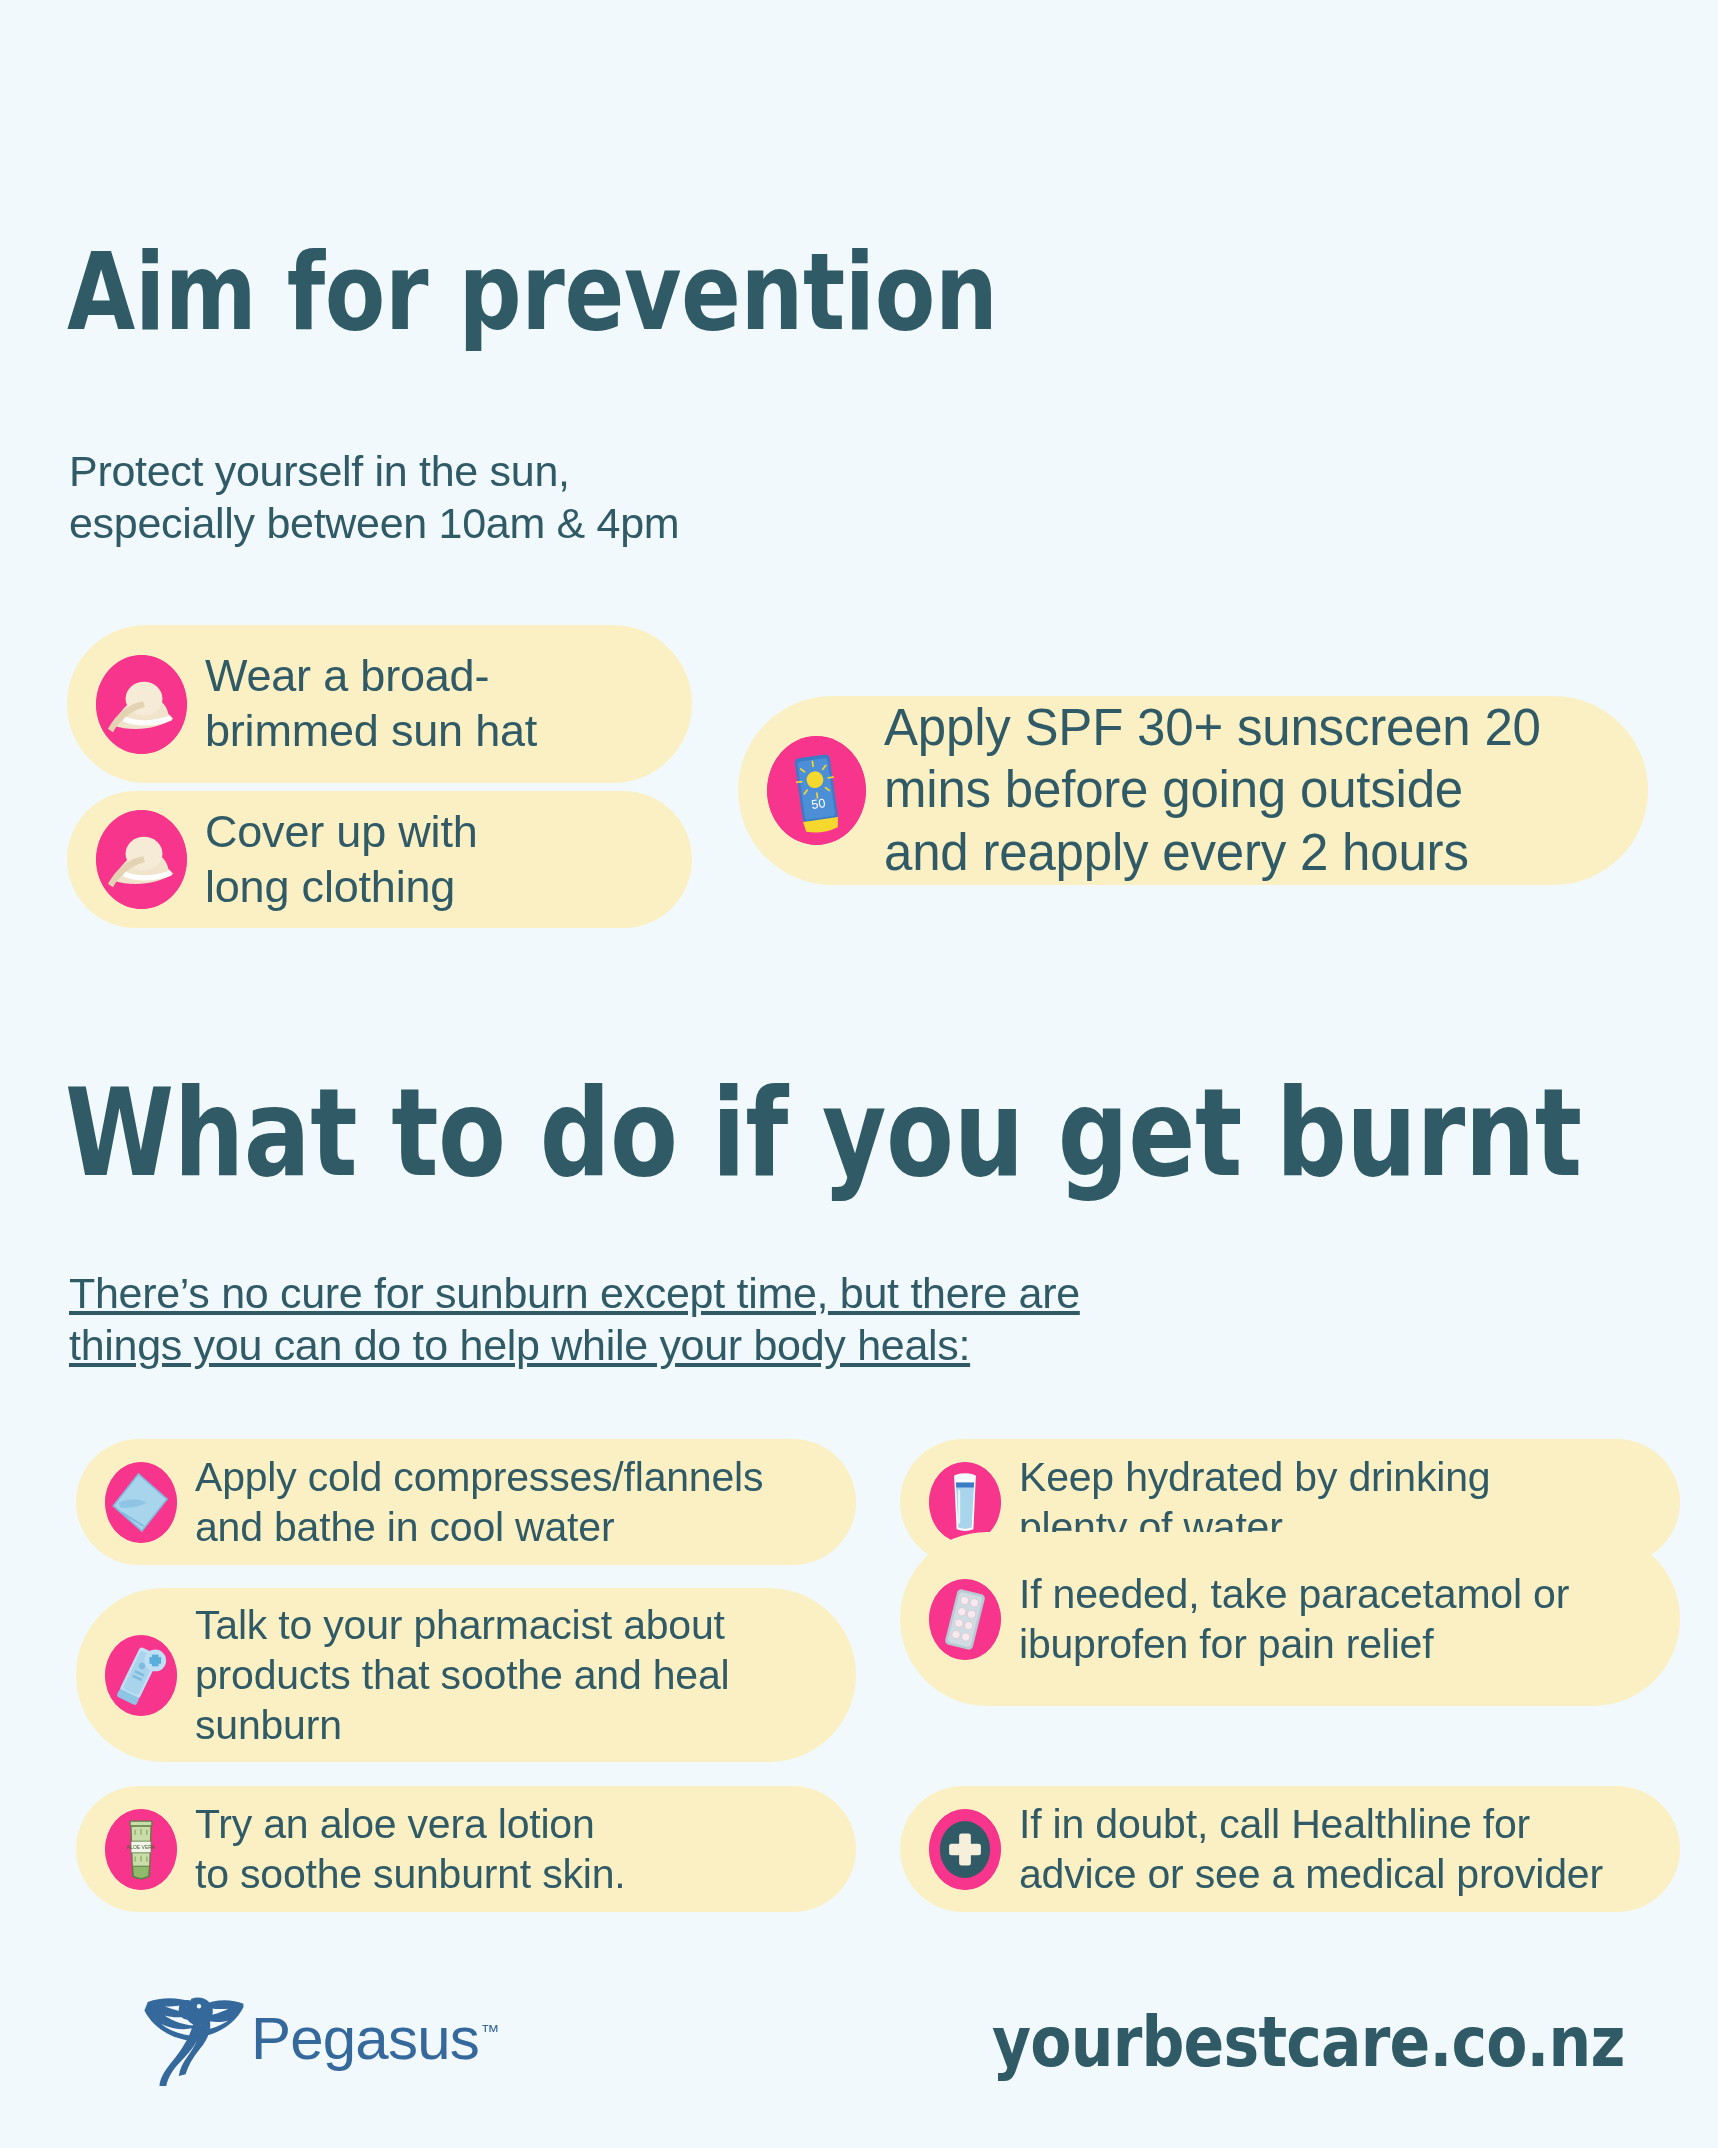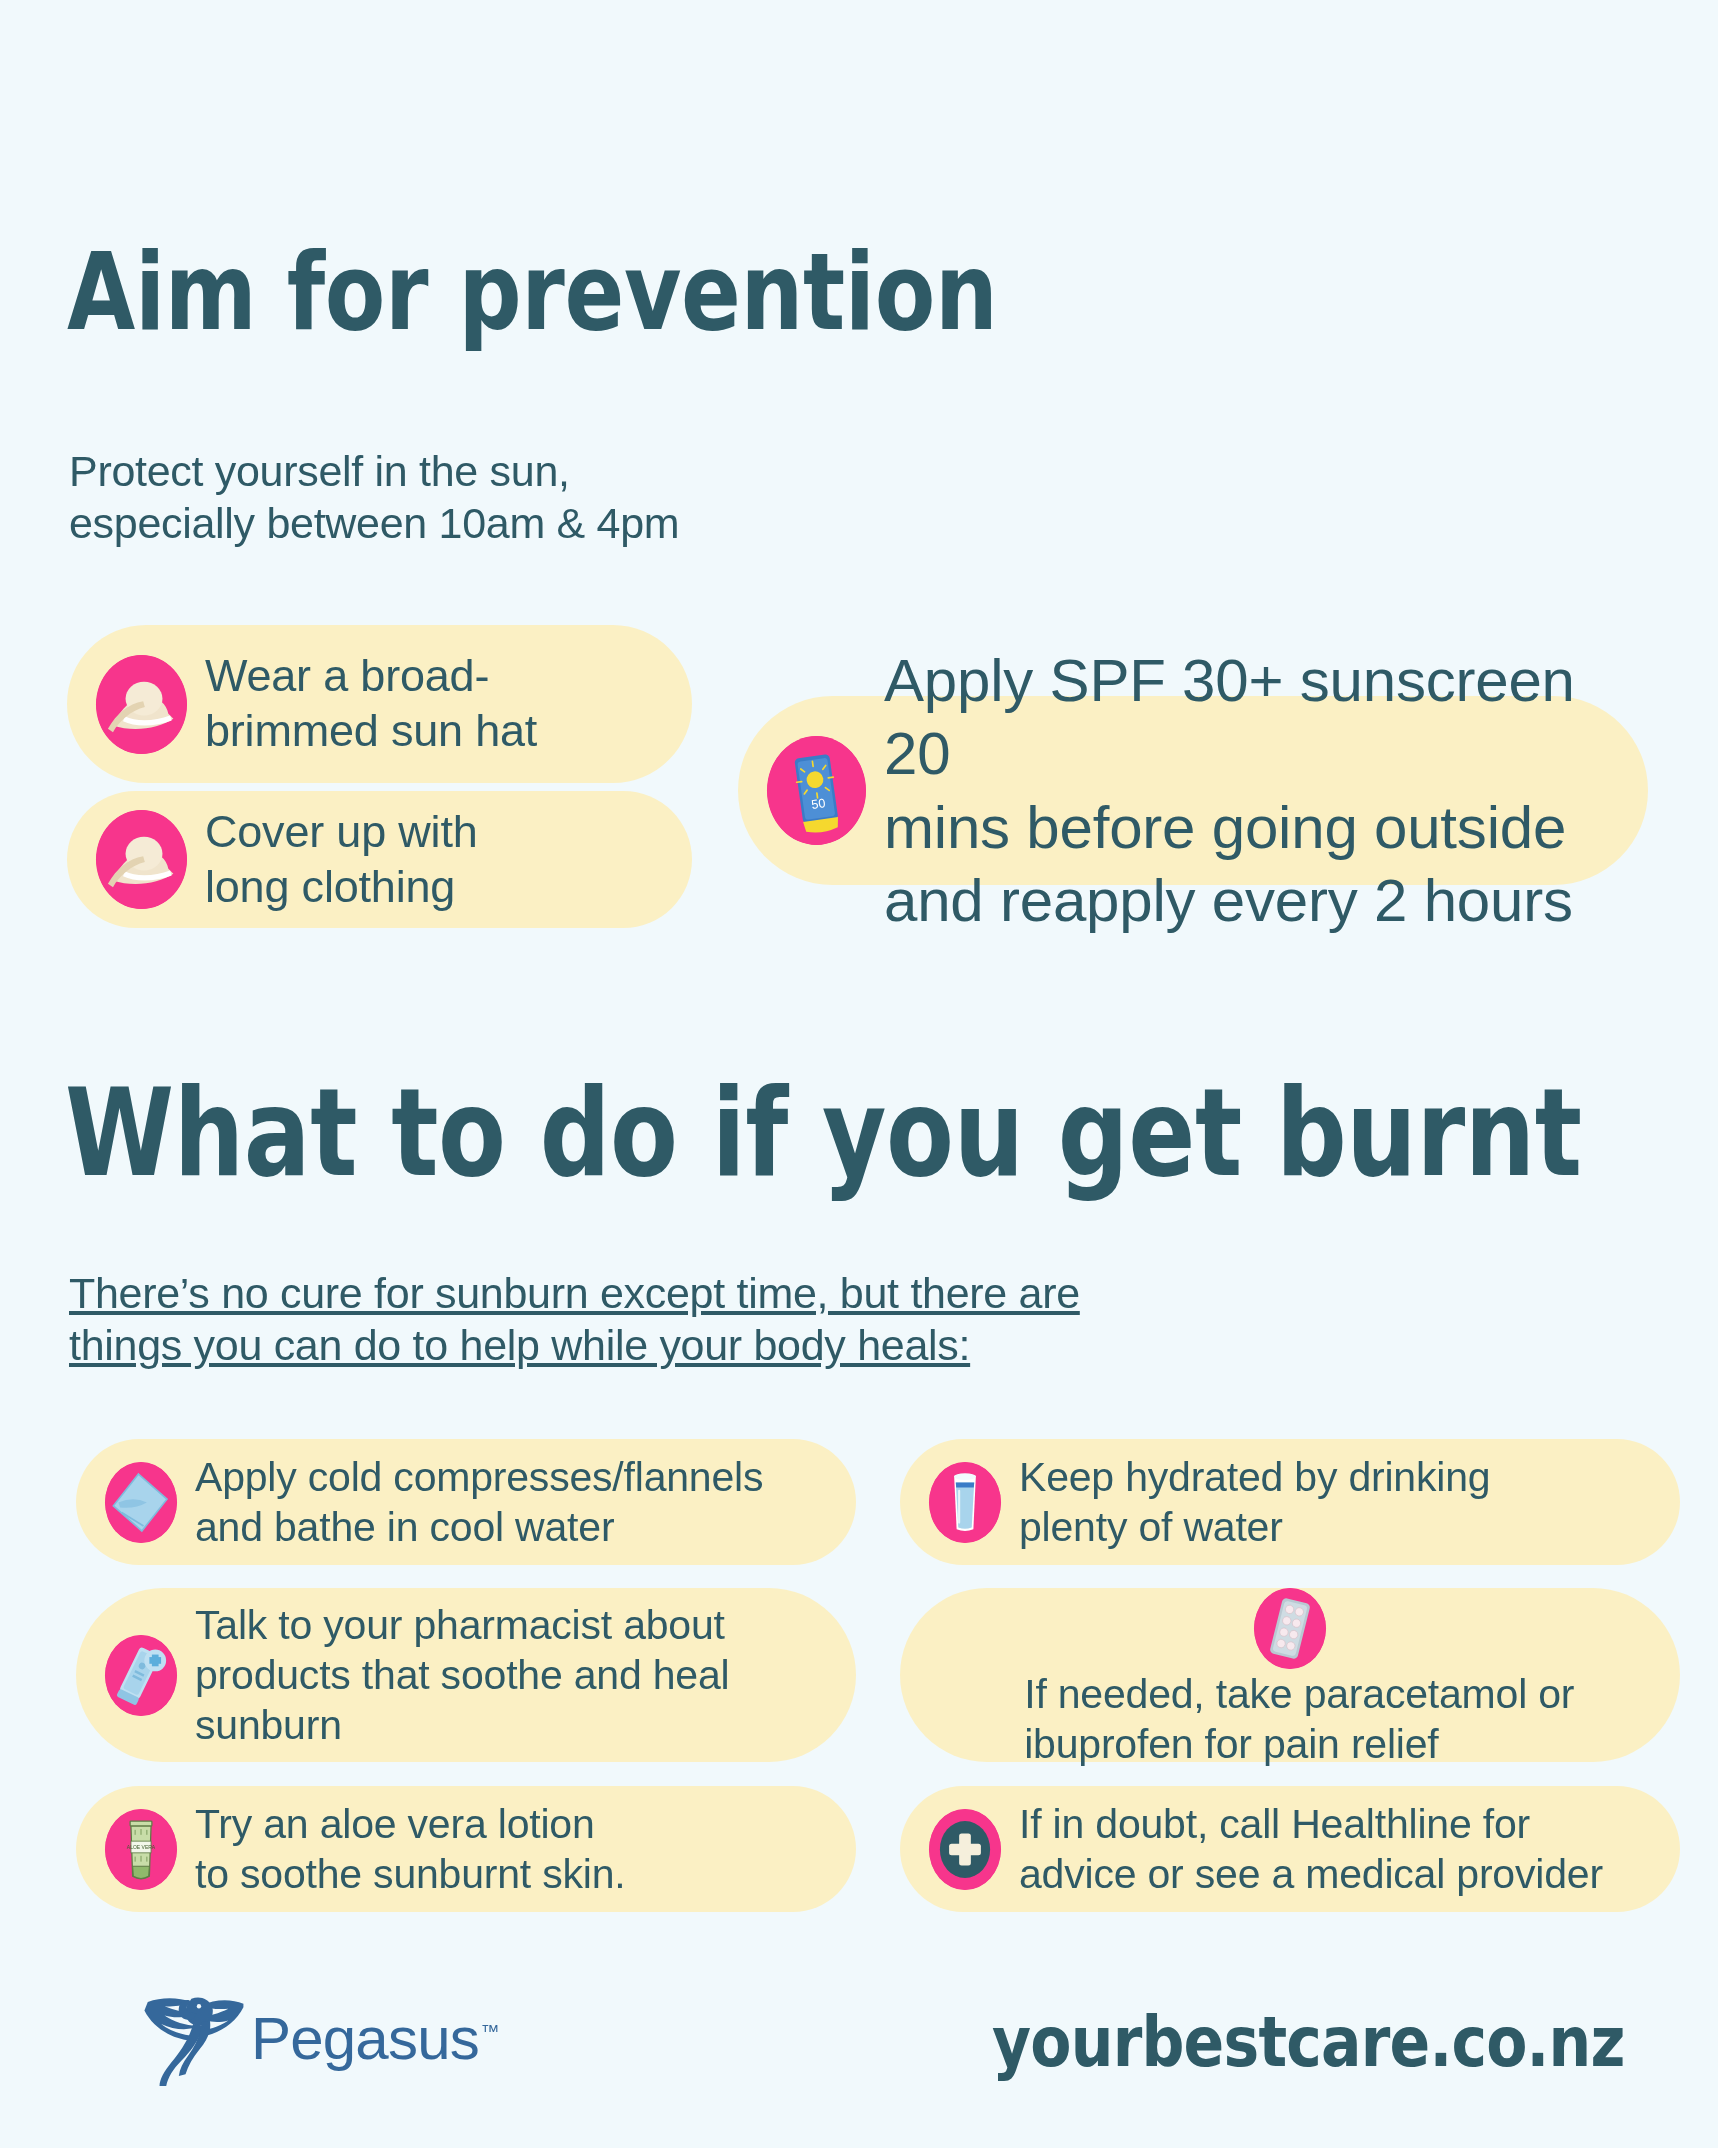--- a/index.html
+++ b/index.html
@@ -70,28 +70,28 @@
     flex: 0 0 auto;
     position: relative;
   }
 
   
   #card-hat     { left: 67px;  top: 625px;  width: 625px;  height: 158px; }
   #card-hat .card-text { font-size: 45px; }
   #card-clothing{ left: 67px;  top: 791px;  width: 625px;  height: 137px; }
   #card-clothing .card-text { font-size: 45px; }
   #card-sunscreen{left: 738px; top: 696px;  width: 910px; height: 189px; }
-  #card-sunscreen .card-text { font-size: 60px; }
+  #card-sunscreen .card-text { font-size: 51px; }
 
   
   #card-compress  { left: 76px;  top: 1439px; width: 780px; height: 126px; }
   #card-pharmacist{ left: 76px;  top: 1588px; width: 780px; height: 174px; }
   #card-aloe      { left: 76px;  top: 1786px; width: 780px; height: 126px; }
   #card-hydrate   { left: 900px;top: 1439px; width: 780px; height: 126px; }
-  #card-painrelief{ left: 900px;top: 1588px; width: 780px; height: 174px; flex-direction: column; }
+  #card-painrelief{ left: 900px;top: 1532px; width: 780px; height: 174px; }
   #card-healthline{ left: 900px;top: 1786px; width: 780px; height: 126px; }
 
   
   .badge-oval {
     width: 91px; height: 99px;
     border-radius: 50%;
     background: #F7358C;
     display: flex;
     align-items: center;
     justify-content: center;

